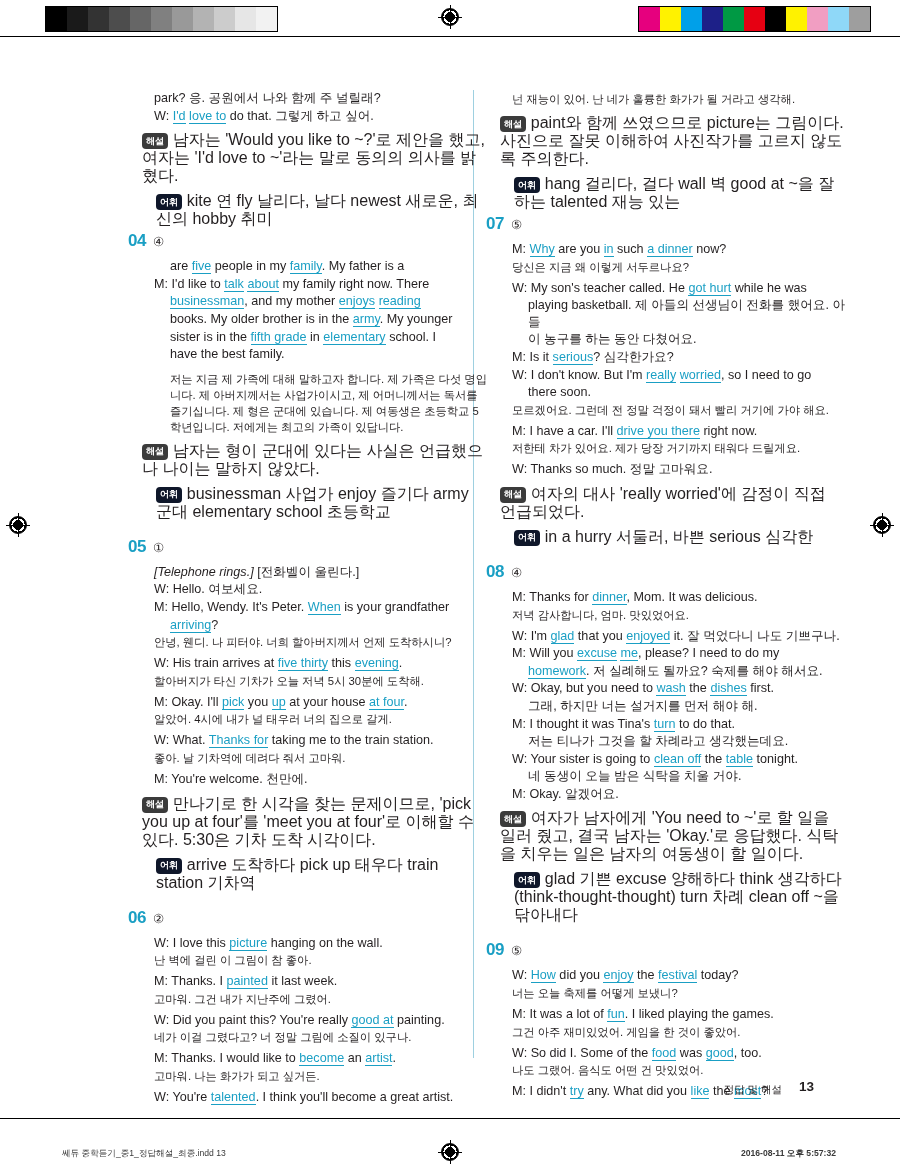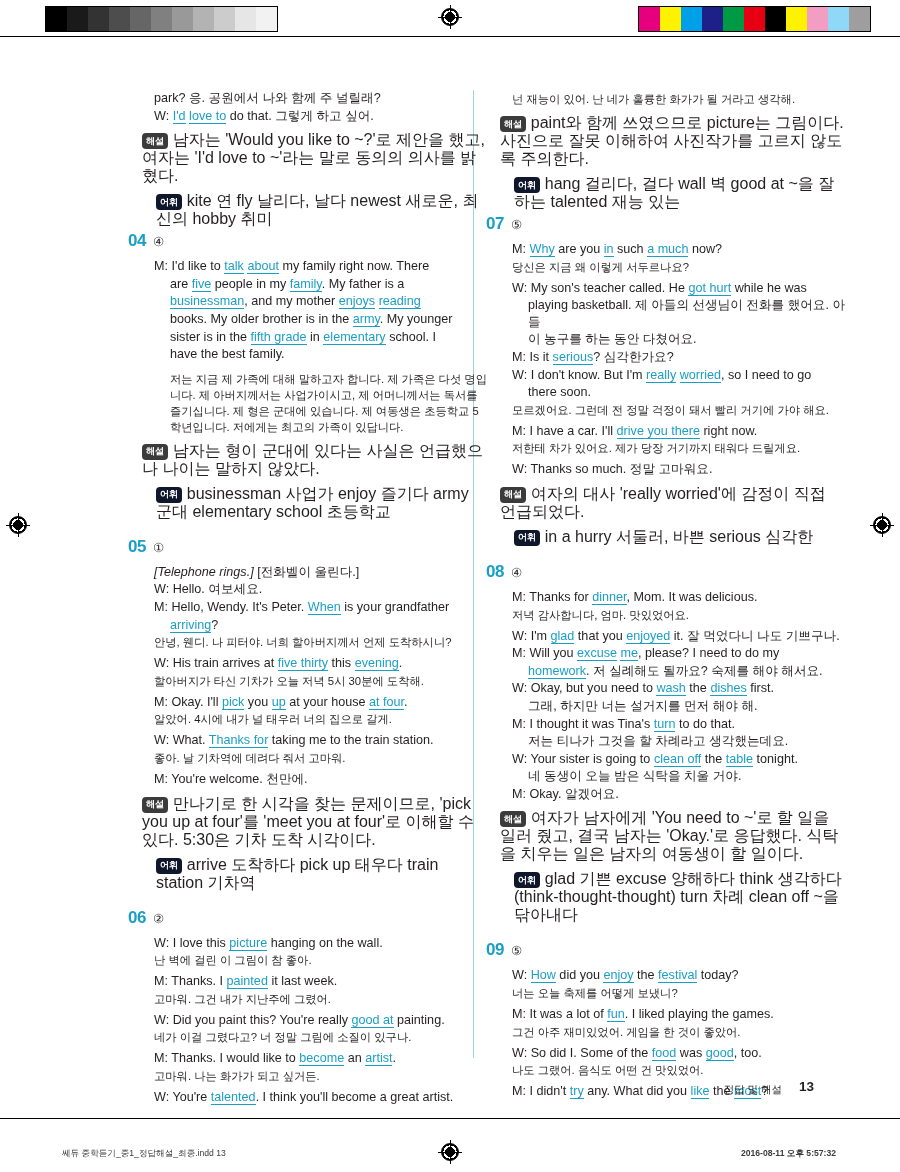--- a/index.html
+++ b/index.html
@@ -167,22 +167,22 @@
         <p class="line"><span>W: </span><span class="u">I'd</span><span> </span><span class="u">love to</span><span> do that. 그렇게 하고 싶어.</span></p>
       </div>
       <div class="tagbox indent1"><span class="tag ">해설</span><span class="tagtext">남자는 'Would you like to ~?'로 제안을 했고, 여자는 'I'd love to ~'라는 말로 동의의 의사를 밝혔다.</span></div>
       <div class="tagbox indent2"><span class="tag voc">어휘</span><span class="tagtext">kite 연 fly 날리다, 날다 newest 새로운, 최신의 hobby 취미</span></div>
       <div class="qitem">
         <div class="qhead">
           <span class="qnum">04</span>
           <span class="qans">④</span>
         </div>
         <div class="script">
+          <p class="line noind" style="margin-left: 16px;"><span>are </span><span class="u">five</span><span> people in my </span><span class="u">family</span><span>. My father is a</span></p>
           <p class="line"><span>M: I'd like to </span><span class="u">talk</span><span> </span><span class="u">about</span><span> my family right now. There</span></p>
-          <p class="line noind" style="margin-left: 16px;"><span>are </span><span class="u">five</span><span> people in my </span><span class="u">family</span><span>. My father is a</span></p>
           <p class="line noind" style="margin-left: 16px;"><span class="u">businessman</span><span>, and my mother </span><span class="u">enjoys</span><span> </span><span class="u">reading</span></p>
           <p class="line noind" style="margin-left: 16px;"><span>books. My older brother is in the </span><span class="u">army</span><span>. My younger</span></p>
           <p class="line noind" style="margin-left: 16px;"><span>sister is in the </span><span class="u">fifth grade</span><span> in </span><span class="u">elementary</span><span> school. I</span></p>
           <p class="line noind" style="margin-left: 16px;"><span>have the best family.</span></p>
         </div>
         <p class="ko" style="margin-left: 42px; margin-top: 8px;">저는 지금 제 가족에 대해 말하고자 합니다. 제 가족은 다섯 명입니다. 제 아버지께서는 사업가이시고, 제 어머니께서는 독서를 즐기십니다. 제 형은 군대에 있습니다. 제 여동생은 초등학교 5학년입니다. 저에게는 최고의 가족이 있답니다.</p>
         <div class="tagbox indent1"><span class="tag ">해설</span><span class="tagtext">남자는 형이 군대에 있다는 사실은 언급했으나 나이는 말하지 않았다.</span></div>
         <div class="tagbox indent2"><span class="tag voc">어휘</span><span class="tagtext">businessman 사업가 enjoy 즐기다 army 군대 elementary school 초등학교</span></div>
       </div>
       <div class="qitem">
@@ -230,21 +230,21 @@
         <p class="ko"><span>넌 재능이 있어. 난 네가 훌륭한 화가가 될 거라고 생각해.</span></p>
       </div>
       <div class="tagbox indent1"><span class="tag ">해설</span><span class="tagtext">paint와 함께 쓰였으므로 picture는 그림이다. 사진으로 잘못 이해하여 사진작가를 고르지 않도록 주의한다.</span></div>
       <div class="tagbox indent2"><span class="tag voc">어휘</span><span class="tagtext">hang 걸리다, 걸다 wall 벽 good at ~을 잘하는 talented 재능 있는</span></div>
       <div class="qitem">
         <div class="qhead">
           <span class="qnum">07</span>
           <span class="qans">⑤</span>
         </div>
         <div class="script">
-          <p class="line"><span>M: </span><span class="u">Why</span><span> are you </span><span class="u">in</span><span> such </span><span class="u">a much</span><span> now?</span></p>
+          <p class="line"><span>M: </span><span class="u">Why</span><span> are you </span><span class="u">in</span><span> such </span><span class="u">a dinner</span><span> now?</span></p>
           <p class="ko"><span>당신은 지금 왜 이렇게 서두르나요?</span></p>
           <p class="line"><span>W: My son's teacher called. He </span><span class="u">got hurt</span><span> while he was</span></p>
           <p class="line noind" style="margin-left: 16px;"><span>playing basketball. 제 아들의 선생님이 전화를 했어요. 아들</span></p>
           <p class="line noind" style="margin-left: 16px;"><span>이 농구를 하는 동안 다쳤어요.</span></p>
           <p class="line"><span>M: Is it </span><span class="u">serious</span><span>? 심각한가요?</span></p>
           <p class="line"><span>W: I don't know. But I'm </span><span class="u">really</span><span> </span><span class="u">worried</span><span>, so I need to go</span></p>
           <p class="line noind" style="margin-left: 16px;"><span>there soon.</span></p>
           <p class="ko"><span>모르겠어요. 그런데 전 정말 걱정이 돼서 빨리 거기에 가야 해요.</span></p>
           <p class="line"><span>M: I have a car. I'll </span><span class="u">drive you there</span><span> right now.</span></p>
           <p class="ko"><span>저한테 차가 있어요. 제가 당장 거기까지 태워다 드릴게요.</span></p>

